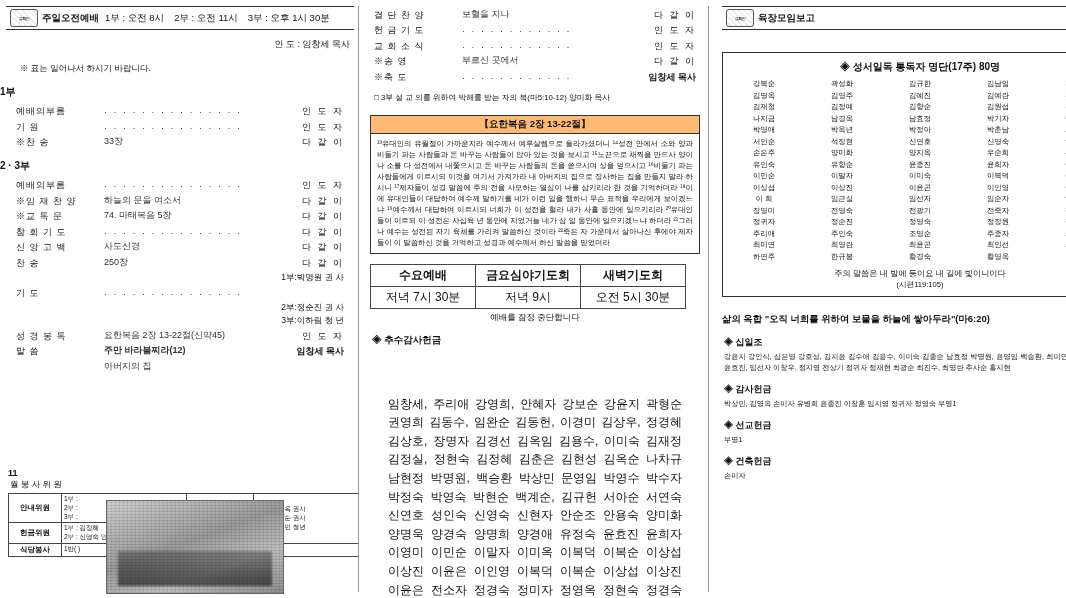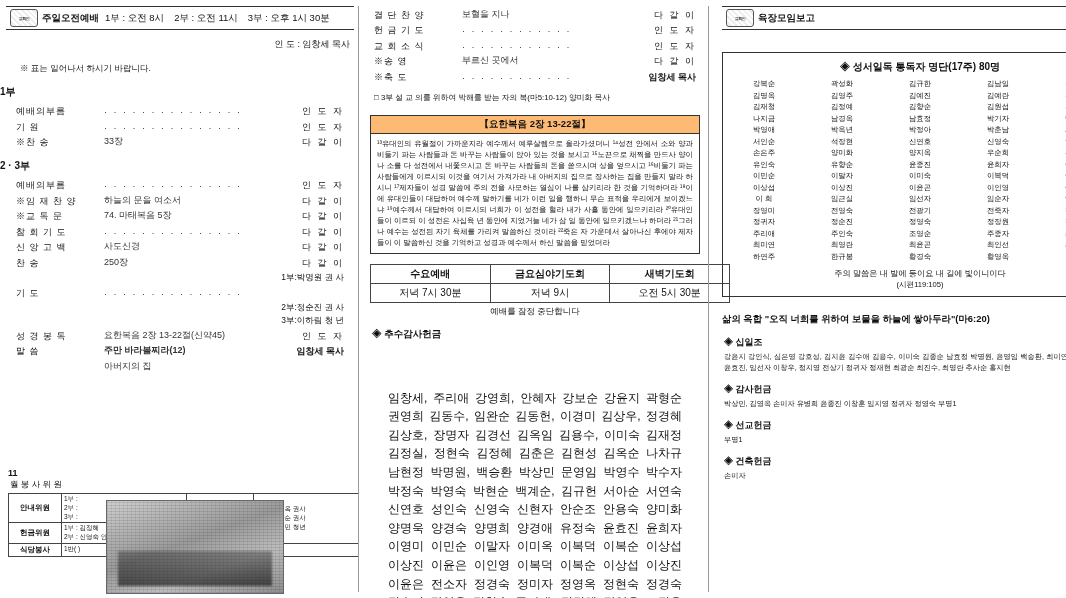--- a/index.html
+++ b/index.html
@@ -82,21 +82,21 @@
   .mtop{padding:6px 14px 0 14px;}
   .box{
     border:1px solid #333;margin:0 10px;
   }
   .box .bt{border-bottom:1px solid #333;text-align:center;font-weight:bold;font-size:9.5px;padding:2px 0;background:#fdba74;}
   .verse{
     font-size:7.4px;line-height:1.5;text-align:justify;padding:4px 6px;
     word-break:break-all;
   }
 
-  table.meet{border-collapse:collapse;margin:10px 0 0 10px;width:360px;font-size:10px;table-layout:fixed;}
+  table.meet{border-collapse:collapse;margin:10px 0 0 10px;width:316px;font-size:12px;table-layout:fixed;}
   table.meet td{border:1px solid #444;text-align:center;padding:2px 0;}
   table.meet .h{font-weight:bold;}
   .meetnote{text-align:center;font-size:8.5px;margin-top:3px;}
 
   .diamond-h{font-size:9.5px;font-weight:bold;margin:10px 0 4px 12px;}
   .namelist{font-size:12px;line-height:1.55;padding:0 28px;text-align:justify;word-spacing:1px;margin-top:48px;}
 
   
   .rbox{border:1px solid #333;margin:22px 12px 0 12px;padding:4px 2px 6px 2px;}
   .rbox .rt{text-align:center;font-weight:bold;font-size:10px;margin:3px 0 5px 0;}

